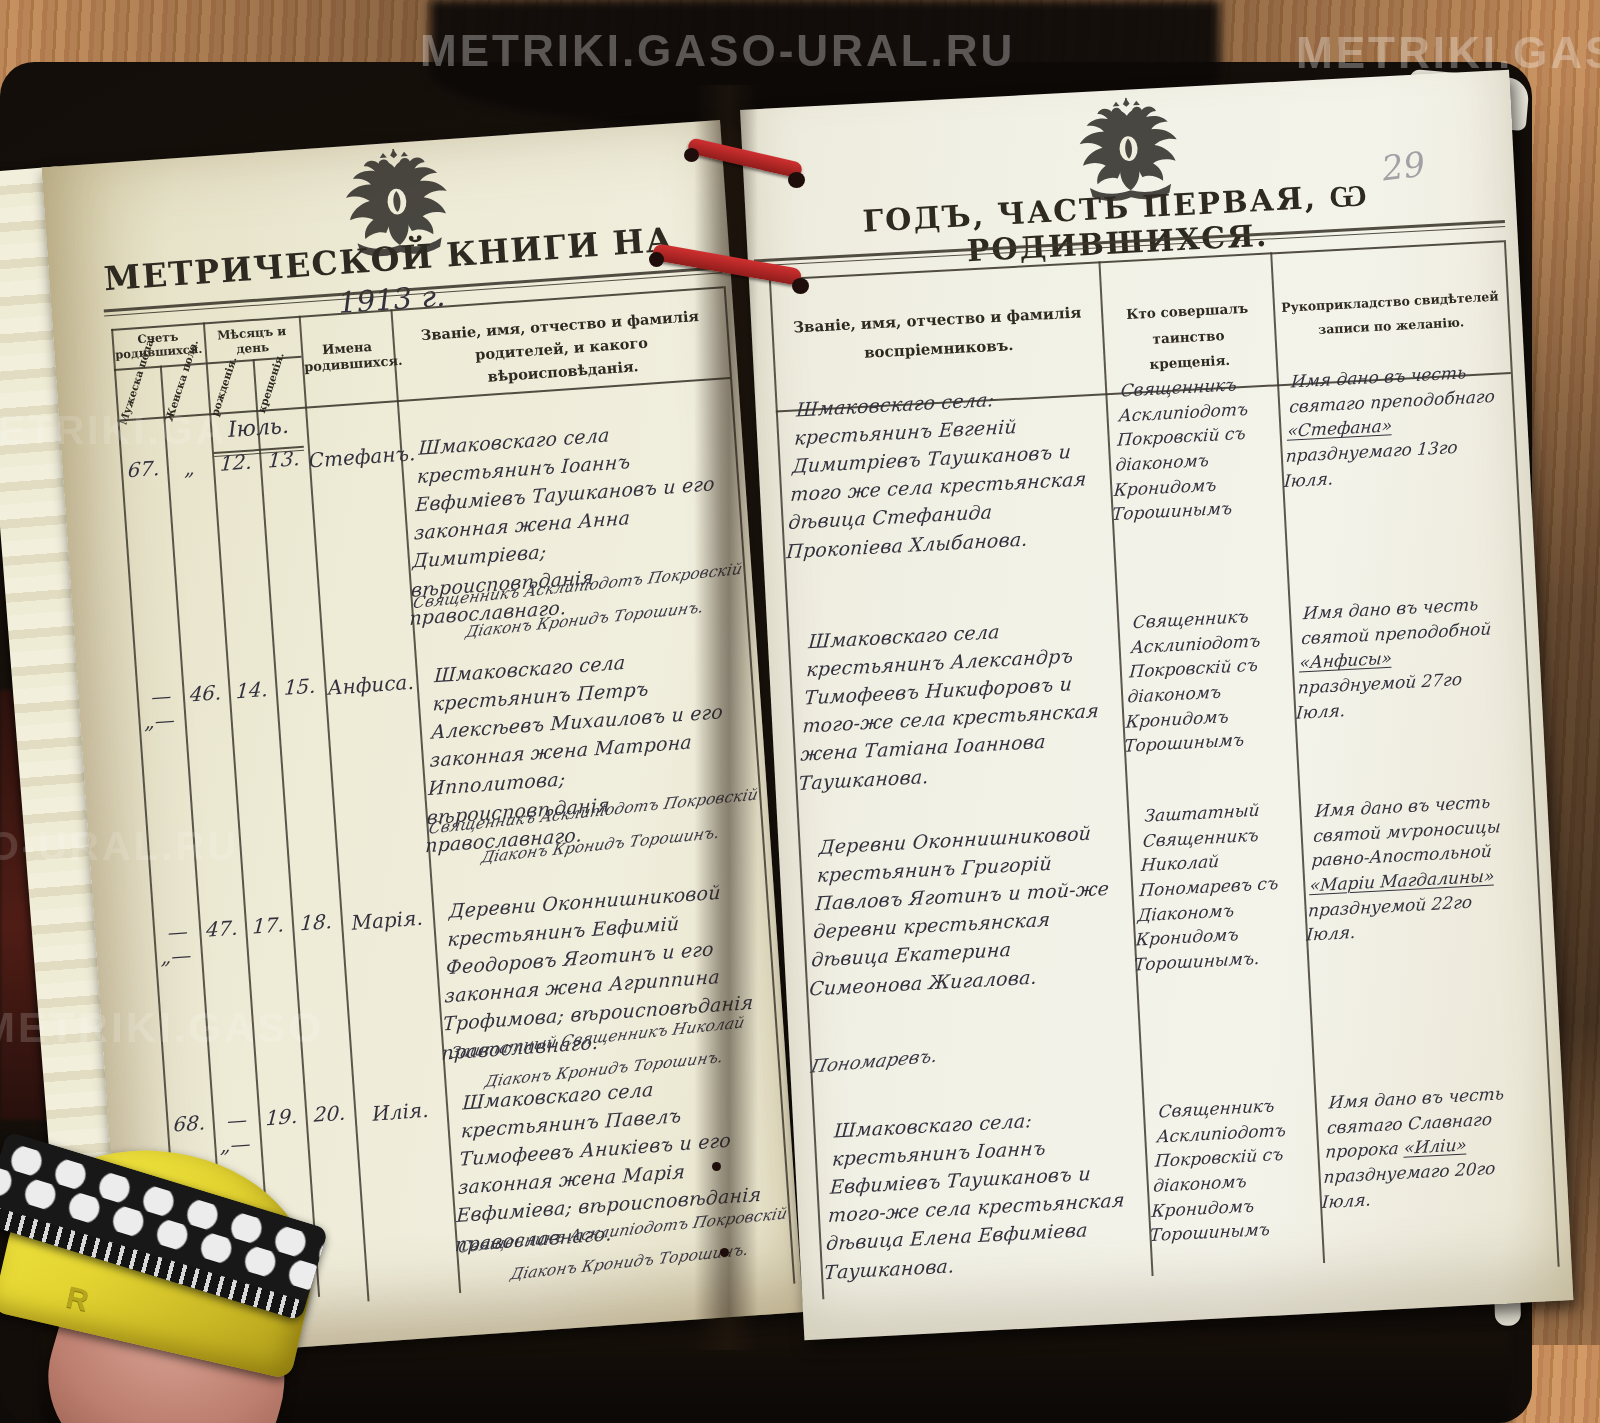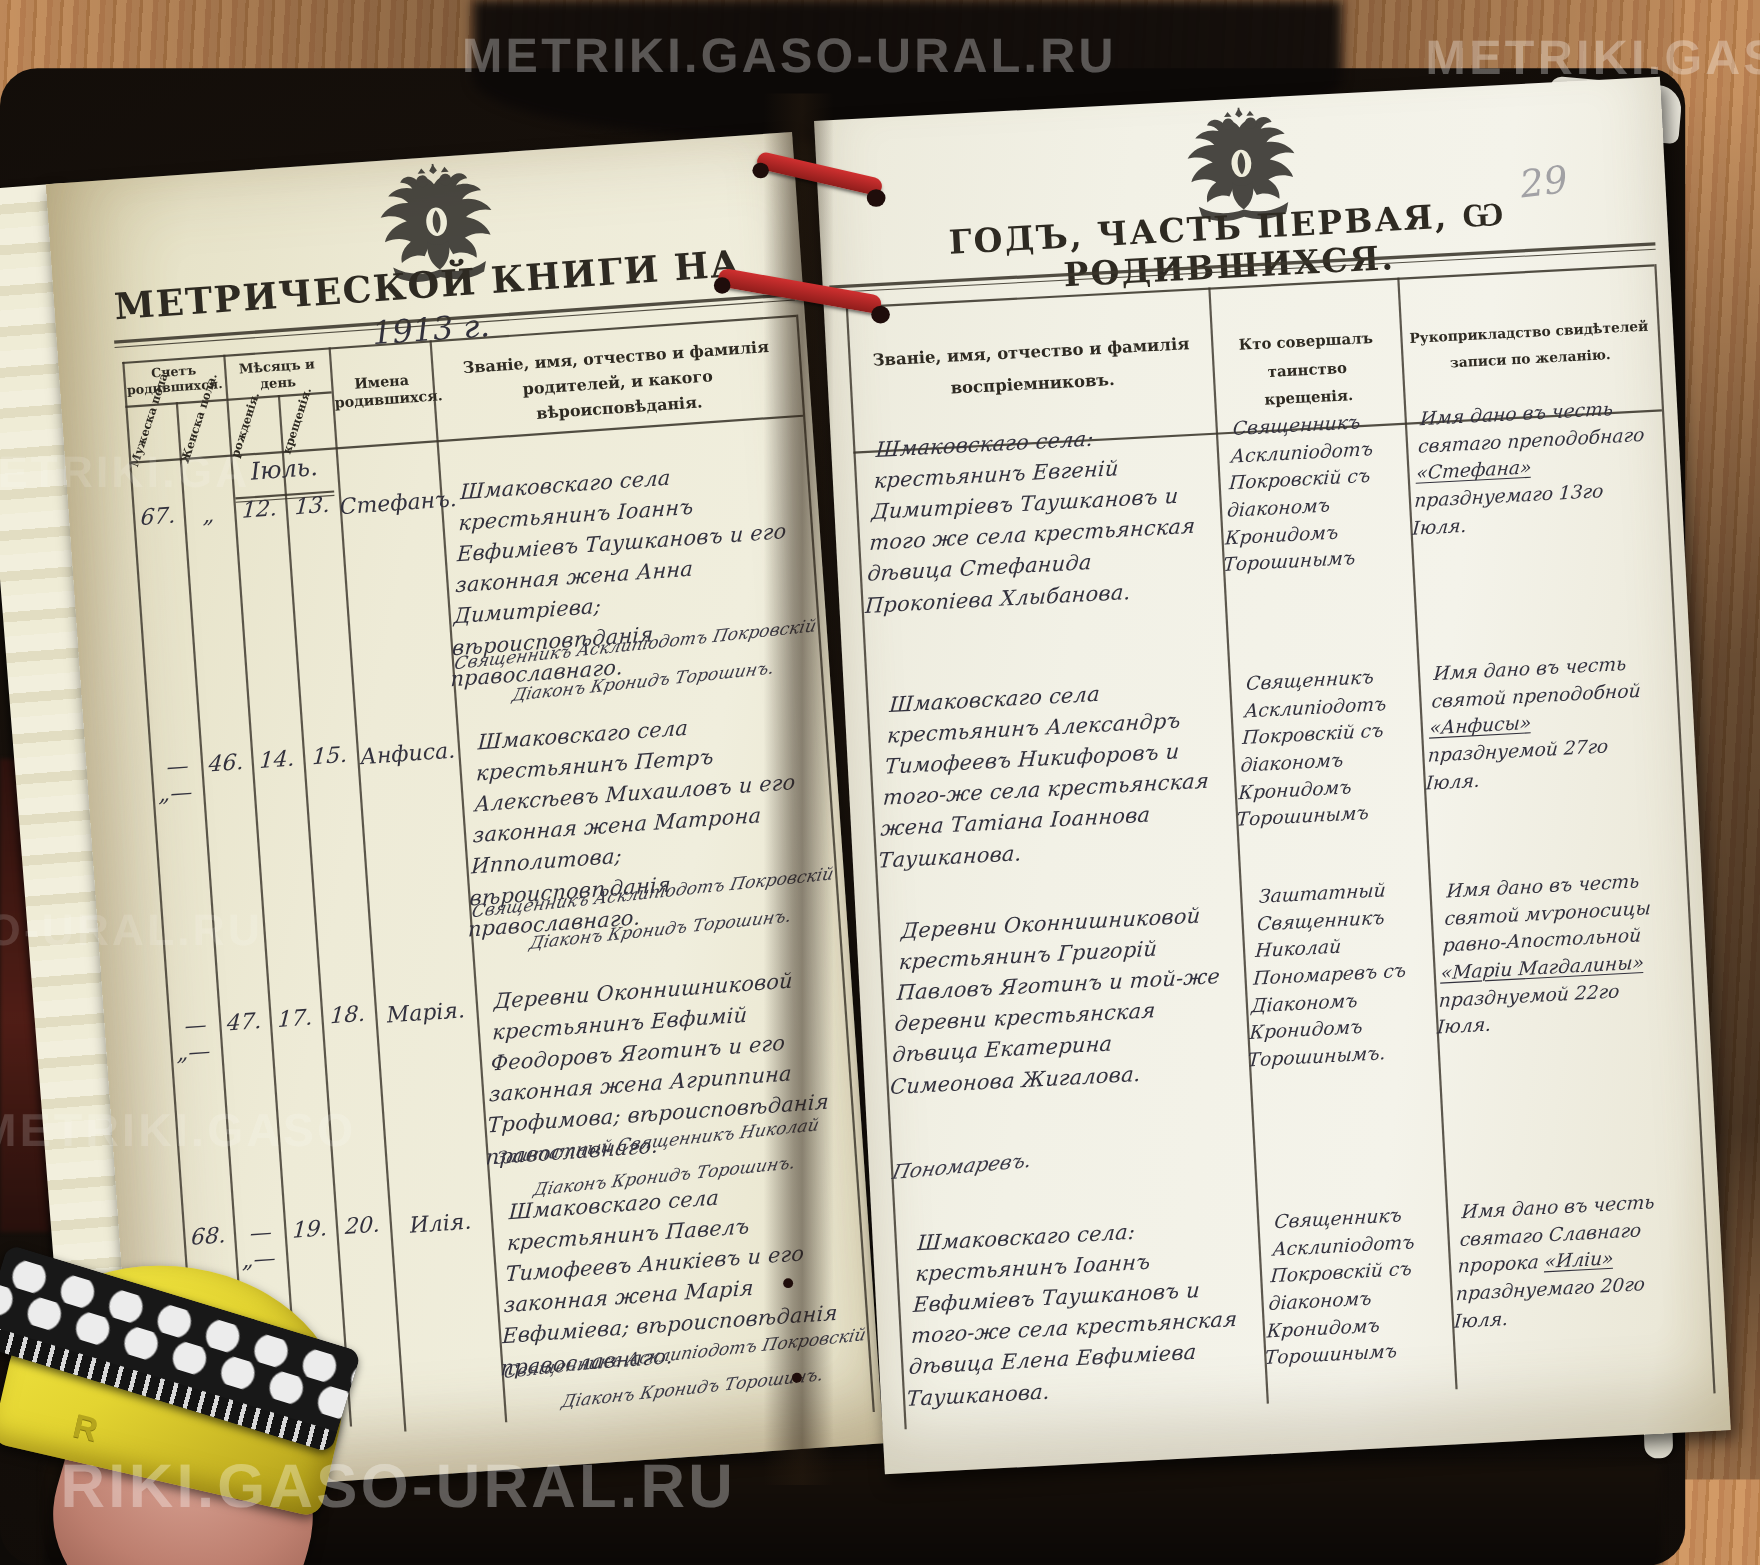--- a/index.html
+++ b/index.html
@@ -272,15 +272,14 @@
   <div id="thimble" class="abs">
     <div id="thimble-letter">R</div>
   </div>
   <div id="band" class="abs"></div>
 
   <div class="wm" style="left:420px;top:26px;font-size:44px;opacity:.30">METRIKI.GASO-URAL.RU</div>
   <div class="wm" style="left:1296px;top:28px;font-size:44px;opacity:.30">METRIKI.GASO-URAL.RU</div>
   <div class="wm" style="left:-38px;top:408px;font-size:40px;opacity:.14">METRIKI.GA</div>
   <div class="wm" style="left:-42px;top:824px;font-size:40px;opacity:.14">SO-URAL.RU</div>
   <div class="wm" style="left:-20px;top:1004px;font-size:42px;opacity:.16">METRIKI.GASO</div>
-  <div class="wm" style="left:55px;top:1318px;font-size:56px;opacity:.32">RIKI.GASO-URAL.RU</div>
 
 </div>
 
 </body></html>

